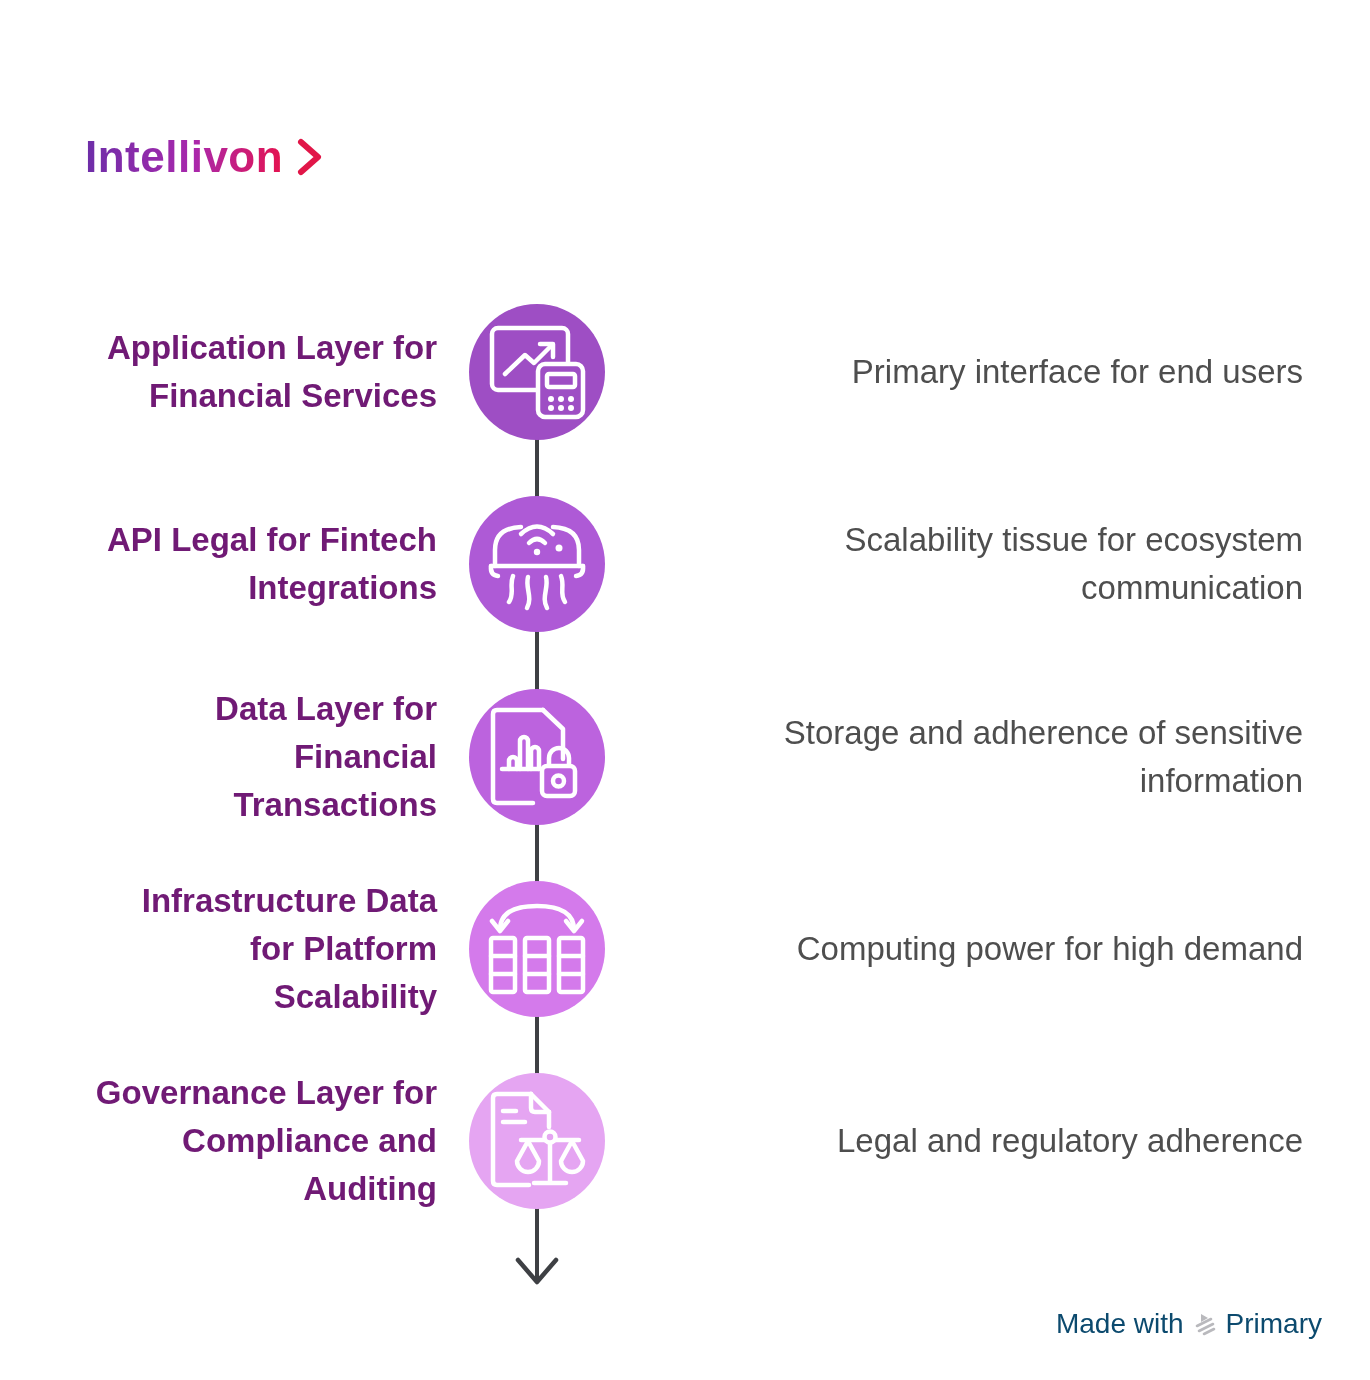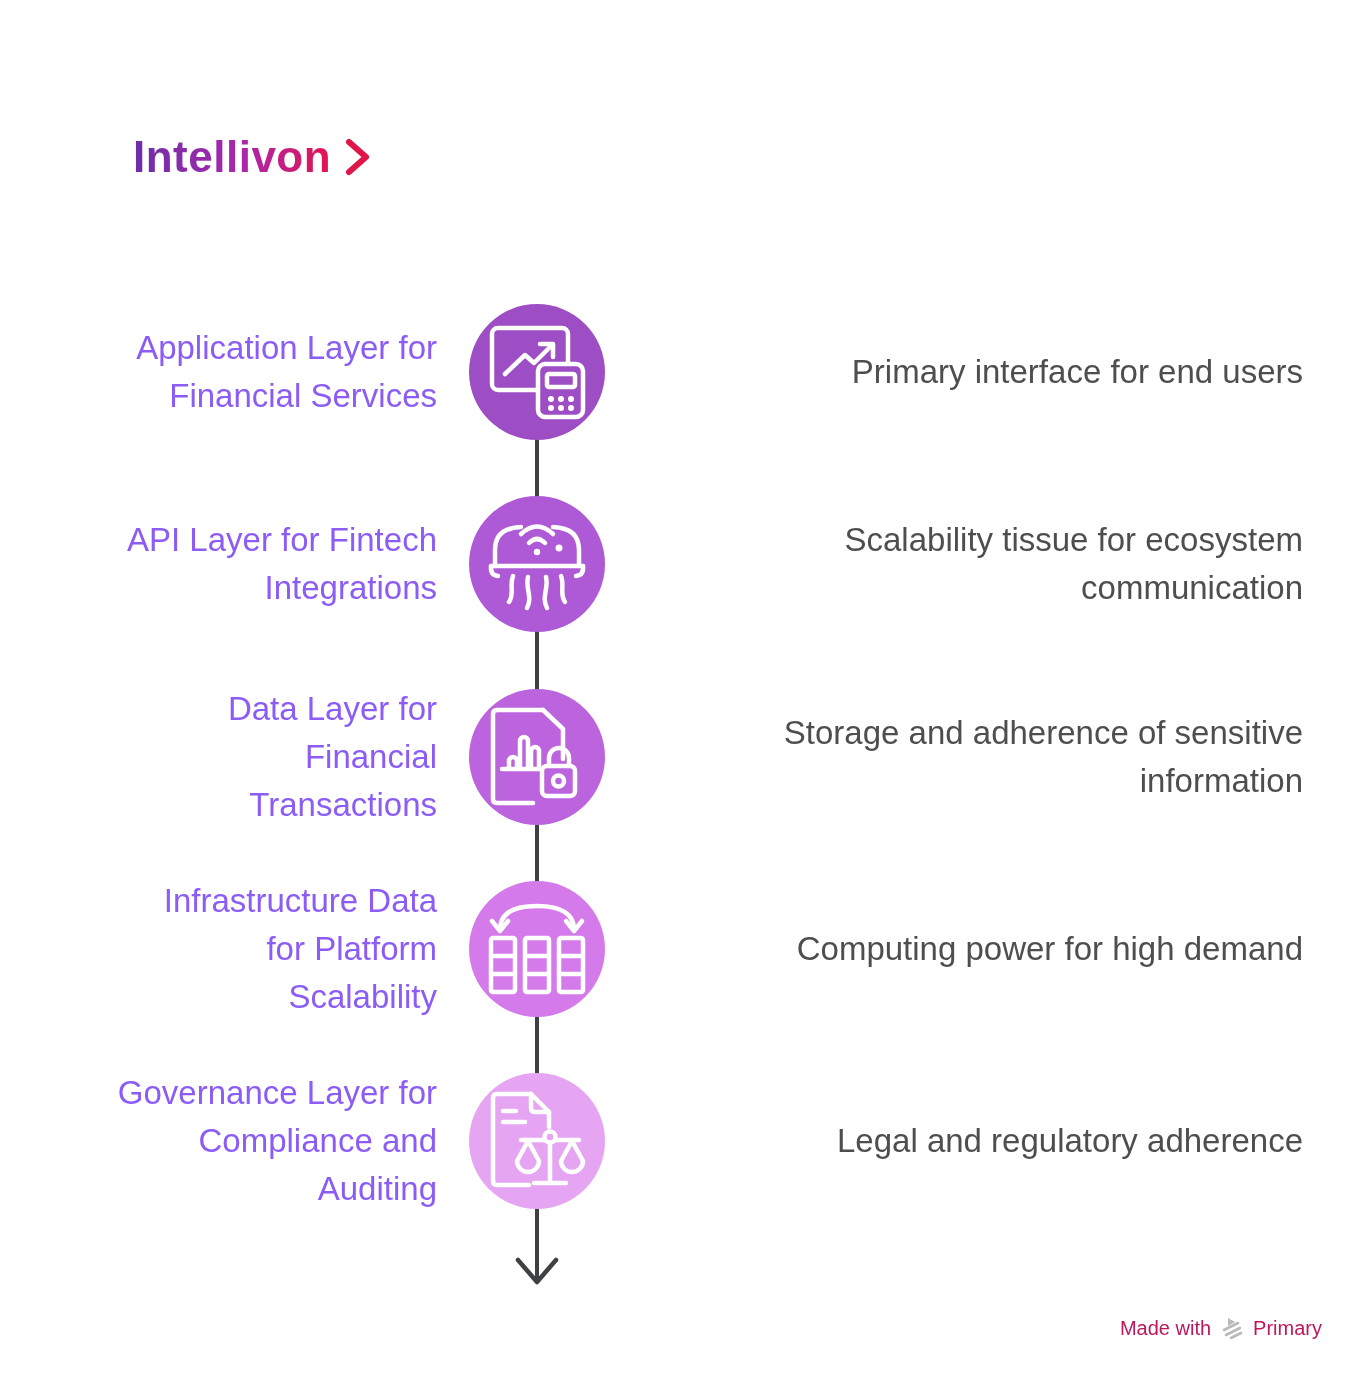--- a/index.html
+++ b/index.html
@@ -7,54 +7,54 @@
     width:1370px;height:1380px;position:relative;overflow:hidden;
     background:#FFFFFF;
     font-family:"Liberation Sans", sans-serif;
   }
   
   .logo{position:absolute;left:85px;top:133px;display:flex;align-items:center;gap:12px;}
   .logo-text{
     font-size:44px;font-weight:700;letter-spacing:.5px;line-height:1.1;
     background:linear-gradient(90deg,#6D2EA8 0%,#A928AC 55%,#E5134F 100%);
     -webkit-background-clip:text;background-clip:text;
-    color:transparent;margin-left:48px;-webkit-text-fill-color:transparent;
+    color:transparent;-webkit-text-fill-color:transparent;
   }
   
   .row1{--cy:372px;} .row2{--cy:564px;} .row3{--cy:757px;}
   .row4{--cy:949px;} .row5{--cy:1141px;}
   .tl-line{position:absolute;left:535px;top:372px;width:4px;height:911px;background:#3E4044;z-index:1;}
   .tl-arrow{position:absolute;left:514px;top:1256px;z-index:1;}
   .circle{
     position:absolute;left:469px;top:calc(var(--cy) - 68px);
     width:136px;height:136px;border-radius:50%;z-index:2;
     display:flex;align-items:center;justify-content:center;
   }
   .circle svg{width:100px;height:100px;overflow:visible;}
   .label{
     position:absolute;left:37px;width:400px;top:var(--cy);
     transform:translateY(-50%);
     text-align:right;white-space:pre-line;
-    font-size:33px;font-weight:400;line-height:48px;color:#8b5cf6;
+    font-size:33px;font-weight:700;line-height:48px;color:#701a75;
   }
   .desc{
     position:absolute;left:663px;width:640px;top:var(--cy);
     transform:translateY(-50%);
     text-align:right;white-space:pre-line;
     font-size:33px;font-weight:400;line-height:48px;color:#4E4E4E;
   }
   
   .ic{stroke:#FFFFFF;stroke-width:4.5;fill:none;stroke-linecap:round;stroke-linejoin:round;}
   .ic-fill{fill:var(--fill);}
   .ic-dot{fill:#FFFFFF;stroke:none;}
   
   .footer{
     position:absolute;right:48px;bottom:40px;
     display:flex;align-items:center;gap:9px;
-    font-size:20px;color:#be185d;
+    font-size:28px;color:#0c4a6e;
   }
 </style>
 </head>
 <body>
 
 <div class="logo">
   <span class="logo-text">Intellivon</span>
   <svg width="30" height="42" viewBox="0 0 30 42">
     <polyline points="6,6 23,21 6,36" fill="none" stroke="#E11648" stroke-width="6" stroke-linecap="round" stroke-linejoin="round"></polyline>
   </svg>
@@ -79,21 +79,21 @@
       <circle class="ic-dot" cx="74" cy="77" r="3"></circle>
       <circle class="ic-dot" cx="84" cy="77" r="3"></circle>
       <circle class="ic-dot" cx="64" cy="86" r="3"></circle>
       <circle class="ic-dot" cx="74" cy="86" r="3"></circle>
       <circle class="ic-dot" cx="84" cy="86" r="3"></circle>
     </g>
   </svg>
 </div>
 <div class="desc row1">Primary interface for end users</div>
 
-<div class="label row2">API Layer for Fintech
+<div class="label row2">API Legal for Fintech
 Integrations</div>
 <div class="circle row2" style="background: rgb(174, 90, 214); --fill: #AE5AD6;">
   <svg viewBox="0 0 100 100">
     <g class="ic">
       <path d="M8 52 V36 Q8 14 34 13"></path>
       <path d="M66 13 Q92 14 92 36 V52"></path>
       <path d="M34 20 Q50 5 66 20"></path>
       <path d="M42 29 Q50 21 58 29"></path>
       <circle class="ic-dot" cx="50" cy="38" r="3.2"></circle>
       <circle class="ic-dot" cx="72" cy="34" r="3.5"></circle>

